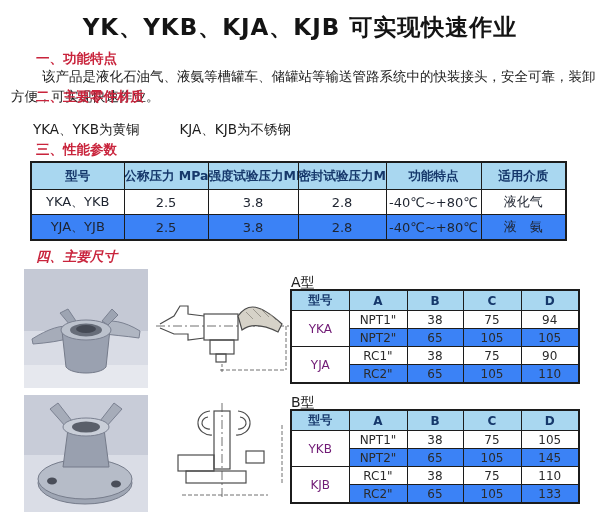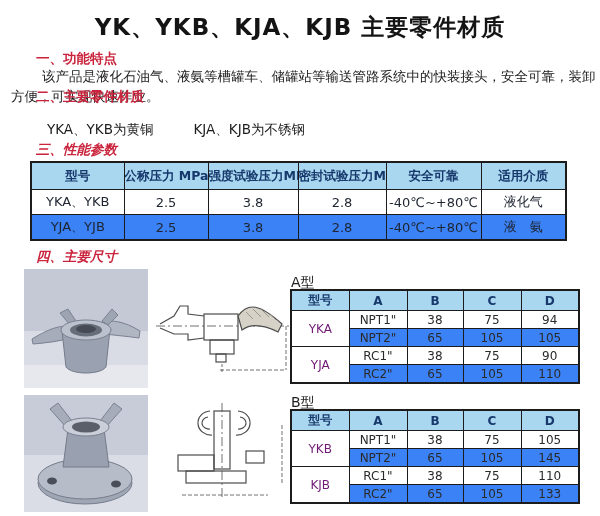--- a/index.html
+++ b/index.html
@@ -7,27 +7,27 @@
     position:relative;width:600px;height:516px;background:#ffffff;overflow:hidden;
     font-family:"DejaVu Sans","Liberation Sans",sans-serif;color:#1b1b1b;
   }
   .title{
     position:absolute;top:12px;left:0;width:100%;text-align:center;
     font-size:23px;font-weight:bold;color:#141414;letter-spacing:1px;
   }
   .sec-h{position:absolute;color:#c9243c;font-weight:bold;font-size:13.5px;white-space:nowrap;}
   .sec-h.h-features{left:36px;top:50px;}
   .sec-h.h-materials{left:36px;top:88px;}
-  .sec-h.h-performance{left:36px;top:141px;font-style:italic;}
+  .sec-h.h-performance{left:36px;top:141px;}
   .sec-h.h-dimensions{left:36px;top:248px;font-style:italic;}
   .para{
     position:absolute;left:11px;top:67px;width:594px;
     font-size:13.5px;line-height:1.45;color:#1c1c1c;text-indent:2.3em;
   }
-  .materials-line{position:absolute;left:47px;top:121px;font-size:13.5px;color:#1c1c1c;}
+  .materials-line{position:absolute;left:33px;top:121px;font-size:13.5px;color:#1c1c1c;}
   .materials-line .m2{margin-left:40px;}
 
   table{border-collapse:collapse;table-layout:fixed;text-align:center;}
   .perf{
     position:absolute;left:30px;top:161px;width:535px;
     font-size:13px;color:#1e2430;border:2px solid #1c1c1c;
   }
   .perf th,.perf td{border:1px solid #1c1c1c;padding:0;overflow:hidden;white-space:nowrap;}
   .perf th{background:#a9d7f0;color:#16386b;font-weight:600;height:26px;font-size:12.5px;}
   .perf td{height:24px;}
@@ -52,21 +52,21 @@
   .draw-a{left:152px;top:282px;width:142px;height:96px;}
   .photo-b{left:24px;top:395px;width:124px;height:117px;}
   .draw-b{left:156px;top:399px;width:138px;height:103px;}
   .fig svg{display:block;width:100%;height:100%;}
 </style>
 </head>
 <body>
 
 <div class="page">
 
-  <div class="title">YK、YKB、KJA、KJB 主要零件材质</div>
+  <div class="title">YK、YKB、KJA、KJB 可实现快速作业</div>
 
   <div class="sec-h h-features">一、功能特点</div>
   <div class="para">该产品是液化石油气、液氨等槽罐车、储罐站等输送管路系统中的快装接头，安全可靠，装卸方便，可实现快速作业。</div>
 
   <div class="sec-h h-materials">二、主要零件材质</div>
   <div class="materials-line">
     <span class="m1">YKA、YKB为黄铜</span><span class="m2">KJA、KJB为不锈钢</span>
   </div>
 
   <div class="sec-h h-performance">三、性能参数</div>
@@ -79,21 +79,21 @@
         <col style="width:88px">
         <col style="width:95px">
         <col style="width:85px">
       </colgroup>
     <tbody>
         <tr>
       <th>型号</th>
       <th>公称压力 MPa</th>
       <th>强度试验压力MPa</th>
       <th>密封试验压力MPa</th>
-      <th>安全可靠</th>
+      <th>功能特点</th>
       <th>适用介质</th>
     </tr>
     <tr>
       <td>YKA、YKB</td>
       <td>2.5</td>
       <td>3.8</td>
       <td>2.8</td>
       <td>-40℃~+80℃</td>
       <td>液化气</td>
     </tr>

